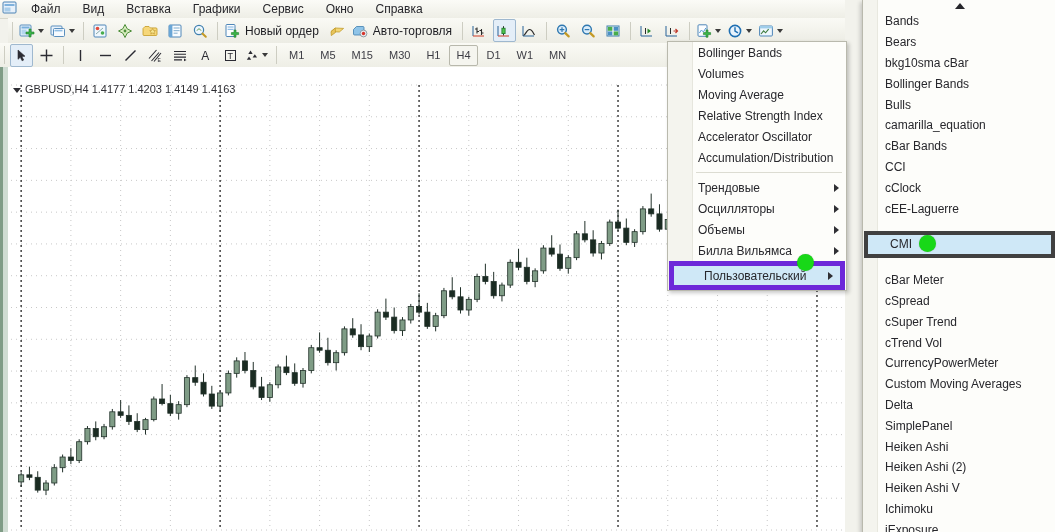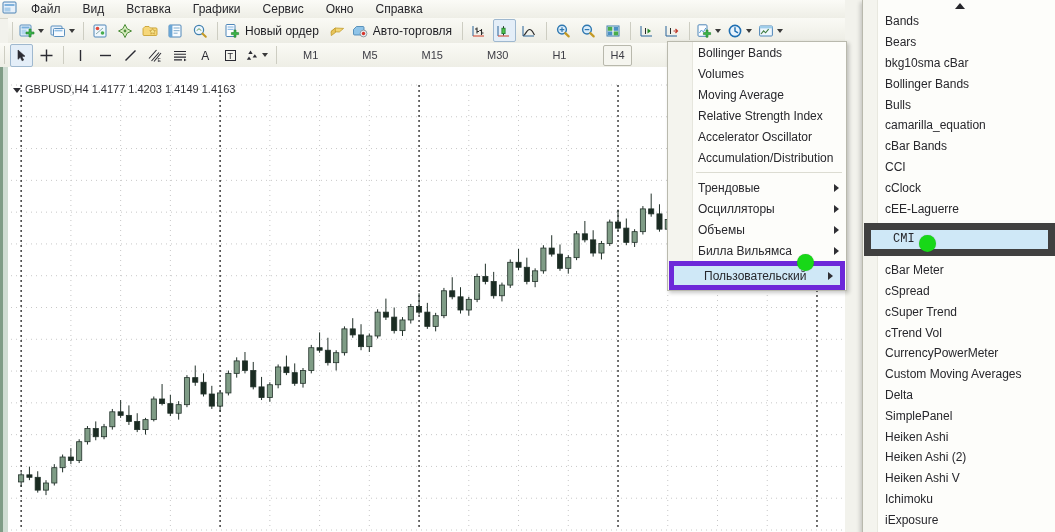--- a/index.html
+++ b/index.html
@@ -43,21 +43,21 @@
     position:relative;
   }
   .tbtn.on{background:#e4eef8;border:1px solid #9fb8cf;}
   .tbtn .lbl{font-size:12px;color:#1d1d22;padding:0 4px;white-space:nowrap;}
   .caret{
     width:0;height:0;border-left:3px solid transparent;border-right:3px solid transparent;
     border-top:4px solid #3a3a3a;margin-left:2px;margin-right:2px;
   }
   .sep{width:1px;height:18px;background:#cdcdc2;margin:0 4px;}
   .tfbtn{
-    font-size:11px;color:#3c3c44;padding:2px 6px;margin:0 15px;
+    font-size:11px;color:#3c3c44;padding:2px 6px;margin:0 1px;
     border:1px solid transparent;border-radius:2px;line-height:15px;cursor:default;
   }
   .tfbtn.sel{background:#f5f5ef;border:1px solid #b8b8ac;}
   .tf-spacer{flex:1;}
 
   
   .chartwrap{
     position:absolute;left:0;top:67px;width:845px;height:465px;
     background:#ffffff;overflow:hidden;
     border-left:3px solid #7f9c86;
@@ -123,21 +123,21 @@
   .scrollarrow i{
     width:0;height:0;border-left:5px solid transparent;border-right:5px solid transparent;
     border-bottom:6px solid #26262b;display:block;
   }
   .submenu .row{
     position:relative;height:20.8px;display:flex;align-items:center;
     padding-left:22px;font-size:12px;color:#27272c;white-space:nowrap;
     cursor:default;z-index:2;
   }
   .submenu .row.hl{
-    background:#cfe8f7;border:7px solid #404040;height:18.8px;margin:4px 1px;font-family:Liberation Mono, monospace;
+    background:#cfe8f7;border:4px solid #404040;height:18.8px;margin:12px 1px;
   }
 
   
   .rightgap{
     position:absolute;left:845px;top:0;width:210px;height:532px;
     background:#f2f2ec;z-index:10;
   }
   .icn{display:block;}
 </style>
 </head>

